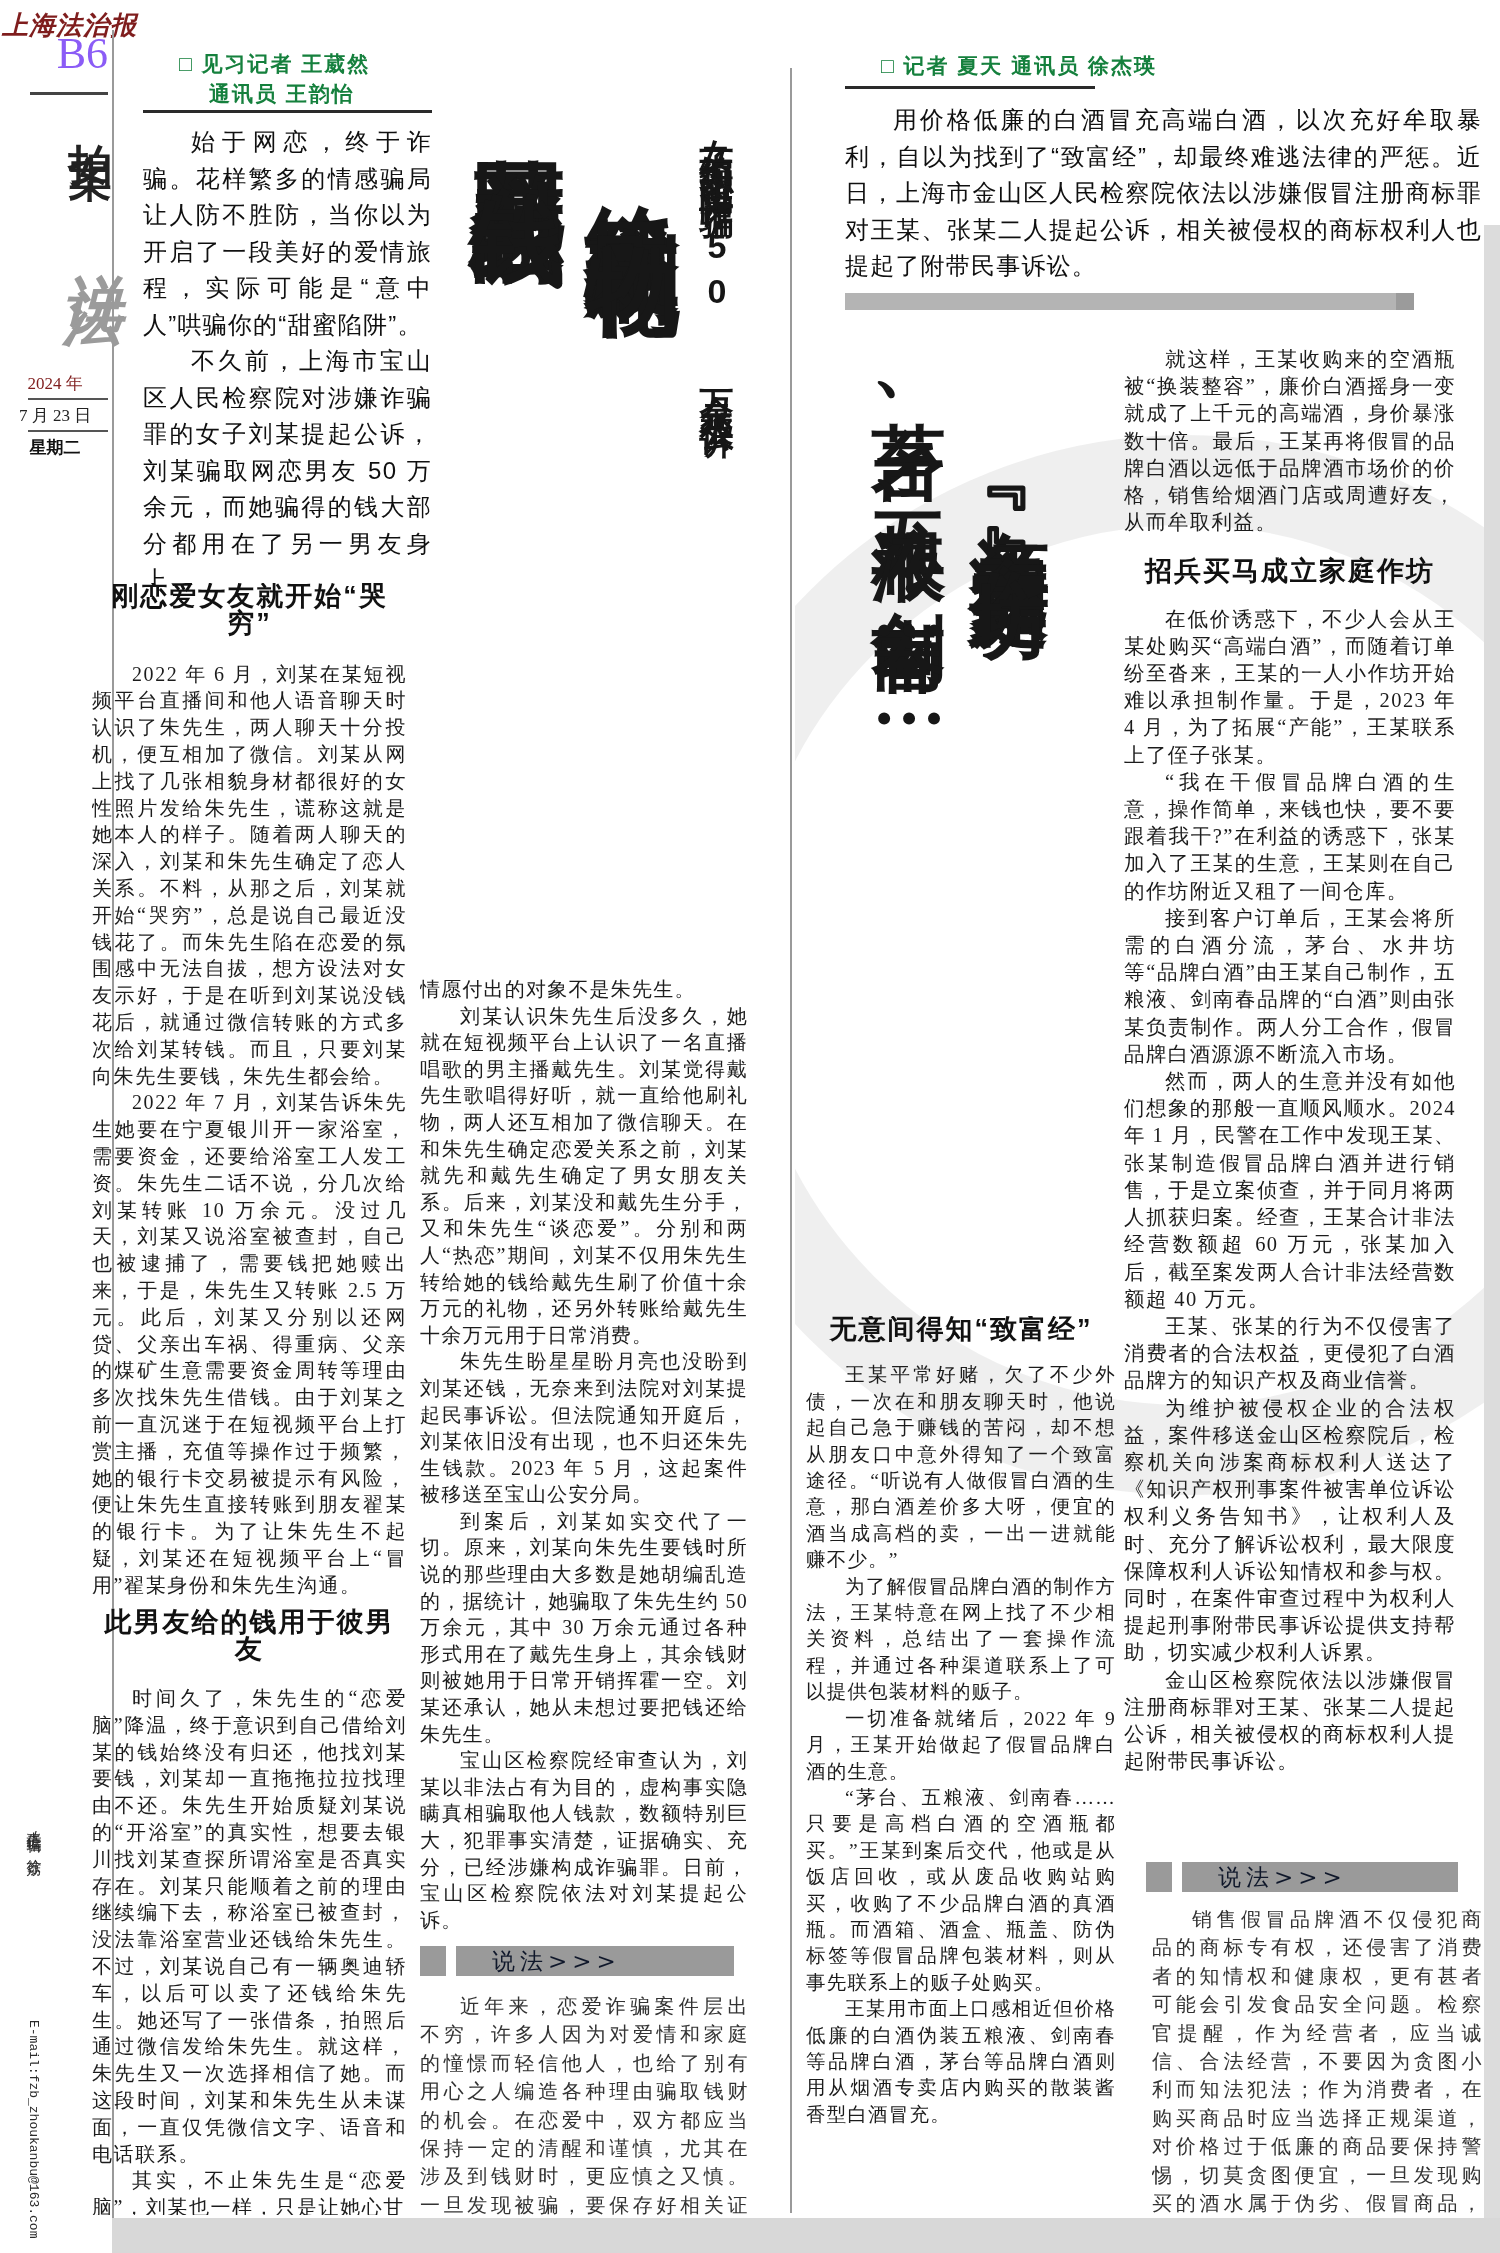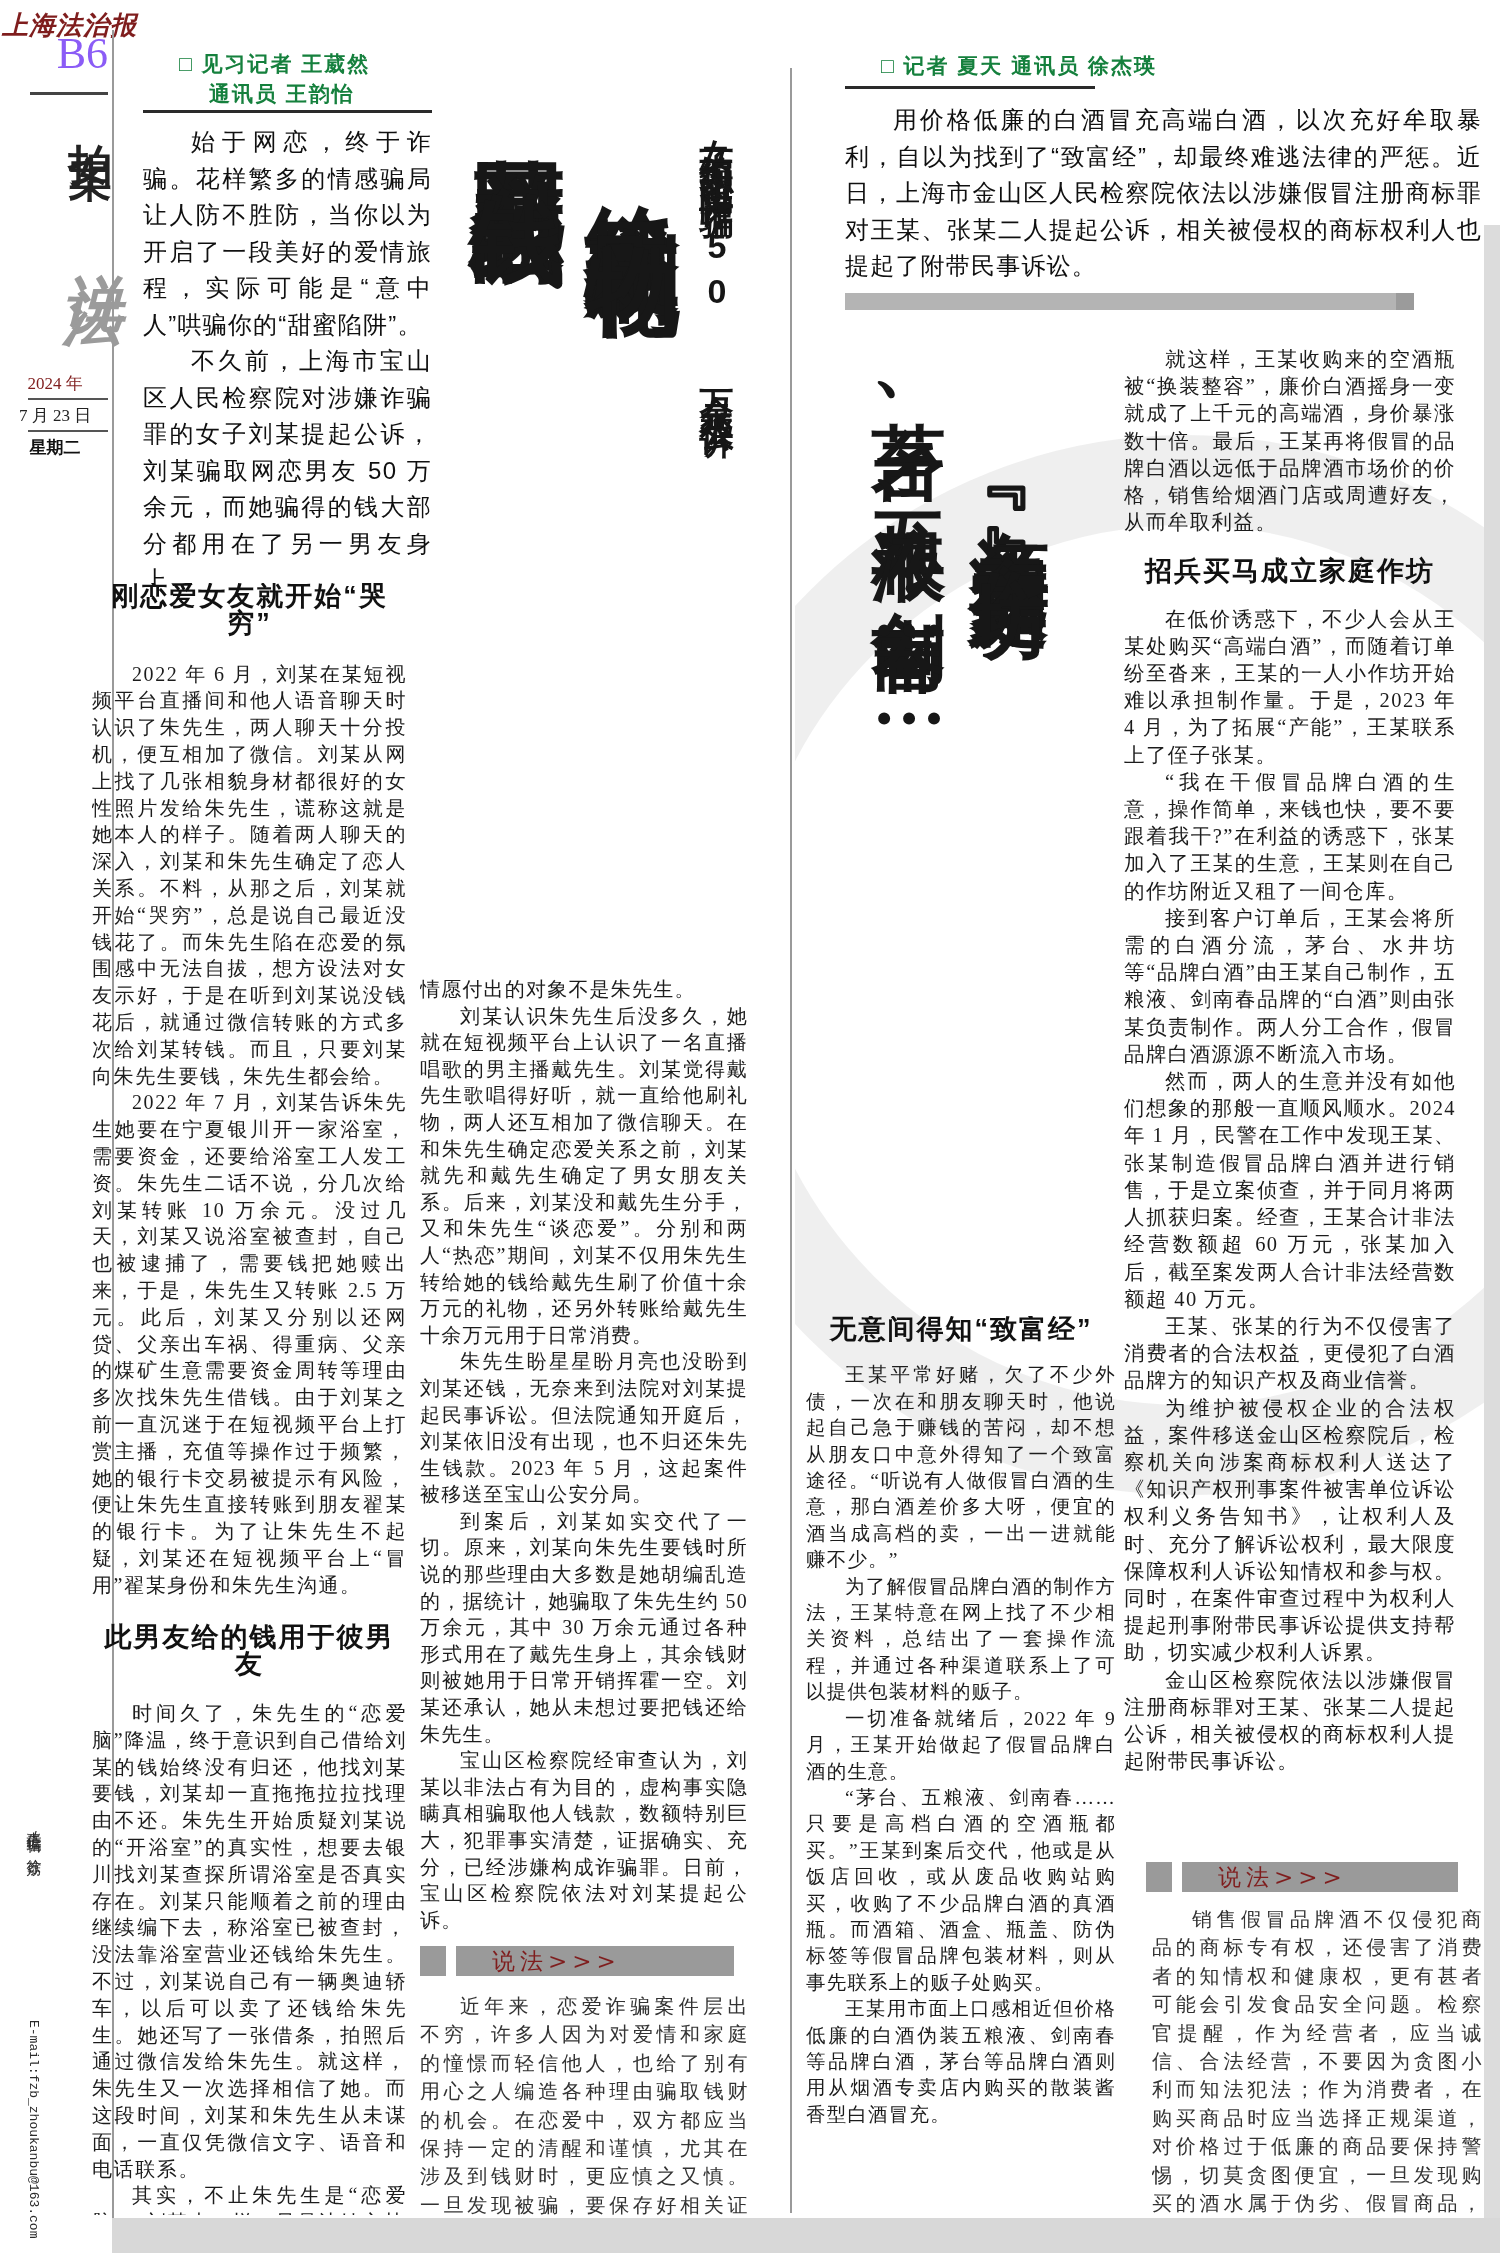--- a/index.html
+++ b/index.html
@@ -10,21 +10,21 @@
   .vlat{writing-mode:vertical-rl;}
   .rule{background:#999;}
   p{margin:0;text-indent:2em;}
   p.noind{text-indent:0;}
   .bodycol{text-align:justify;overflow:hidden;}
   .sans{font-family:"Liberation Sans",sans-serif;}
   .subhead{font-family:"Liberation Sans",sans-serif;font-weight:bold;text-align:center;
            text-indent:0;font-size:27px;letter-spacing:2px;color:#111;}
   .headline{font-weight:bold;color:#171717;font-family:"Liberation Serif",serif;}
   .graybar{background:#9a9a9a;}
-  .shuofa-label{color:#7f1d1d;font-size:23px;letter-spacing:5px;line-height:30px;padding-left:36px;
+  .shuofa-label{color:#0f172a;font-size:23px;letter-spacing:5px;line-height:30px;padding-left:36px;
                 font-family:"DejaVu Serif",serif;}
   .shuofa-text{font-family:"DejaVu Serif",serif;color:#333;text-align:justify;overflow:hidden;
                font-size:20px;line-height:28.4px;letter-spacing:2.6px;}
   .intro{font-family:"Liberation Sans",sans-serif;color:#101010;text-align:justify;
          font-size:24px;line-height:36.5px;letter-spacing:1.2px;overflow:hidden;}
   .byline{font-family:"Liberation Sans",sans-serif;font-weight:bold;font-size:21px;
           letter-spacing:2px;color:#15803d;margin-left:36px;}
 </style>
 </head>
 <body>
@@ -61,21 +61,21 @@
   </div>
 
   <div class="abs v headline" style="left:462px;top:82px;font-size:95px;letter-spacing:7px;line-height:112px;">花网恋对象的钱</div>
   <div class="abs v headline" style="left:577px;top:128px;font-size:95px;letter-spacing:6px;line-height:112px;">给主播男友刷礼物</div>
   <div class="abs v sans" style="left:694px;top:112px;font-size:34px;font-weight:bold;color:#161616;letter-spacing:7px;">女子编织甜蜜陷阱诈骗 50 万余元被公诉</div>
 
   <div class="abs bodycol" style="left:92px;top:583px;width:315px;height:1632px;font-size:20px;line-height:26.8px;letter-spacing:1.6px;">
     <div class="subhead" style="margin-bottom:24px;">刚恋爱女友就开始“哭穷”</div>
     <p>2022 年 6 月，刘某在某短视频平台直播间和他人语音聊天时认识了朱先生，两人聊天十分投机，便互相加了微信。刘某从网上找了几张相貌身材都很好的女性照片发给朱先生，谎称这就是她本人的样子。随着两人聊天的深入，刘某和朱先生确定了恋人关系。不料，从那之后，刘某就开始“哭穷”，总是说自己最近没钱花了。而朱先生陷在恋爱的氛围感中无法自拔，想方设法对女友示好，于是在听到刘某说没钱花后，就通过微信转账的方式多次给刘某转钱。而且，只要刘某向朱先生要钱，朱先生都会给。</p>
     <p>2022 年 7 月，刘某告诉朱先生她要在宁夏银川开一家浴室，需要资金，还要给浴室工人发工资。朱先生二话不说，分几次给刘某转账 10 万余元。没过几天，刘某又说浴室被查封，自己也被逮捕了，需要钱把她赎出来，于是，朱先生又转账 2.5 万元。此后，刘某又分别以还网贷、父亲出车祸、得重病、父亲的煤矿生意需要资金周转等理由多次找朱先生借钱。由于刘某之前一直沉迷于在短视频平台上打赏主播，充值等操作过于频繁，她的银行卡交易被提示有风险，便让朱先生直接转账到朋友翟某的银行卡。为了让朱先生不起疑，刘某还在短视频平台上“冒用”翟某身份和朱先生沟通。</p>
-    <div class="subhead" style="margin:26px 0 22px 0;">此男友给的钱用于彼男友</div>
+    <div class="subhead" style="margin:11px 0 22px 0;">此男友给的钱用于彼男友</div>
     <p>时间久了，朱先生的“恋爱脑”降温，终于意识到自己借给刘某的钱始终没有归还，他找刘某要钱，刘某却一直拖拖拉拉找理由不还。朱先生开始质疑刘某说的“开浴室”的真实性，想要去银川找刘某查探所谓浴室是否真实存在。刘某只能顺着之前的理由继续编下去，称浴室已被查封，没法靠浴室营业还钱给朱先生。不过，刘某说自己有一辆奥迪轿车，以后可以卖了还钱给朱先生。她还写了一张借条，拍照后通过微信发给朱先生。就这样，朱先生又一次选择相信了她。而这段时间，刘某和朱先生从未谋面，一直仅凭微信文字、语音和电话联系。</p>
     <p>其实，不止朱先生是“恋爱脑”，刘某也一样，只是让她心甘</p>
   </div>
 
   <div class="abs bodycol" style="left:420px;top:976px;width:328px;height:962px;font-size:20px;line-height:26.6px;letter-spacing:1.2px;">
     <p class="noind">情愿付出的对象不是朱先生。</p>
     <p>刘某认识朱先生后没多久，她就在短视频平台上认识了一名直播唱歌的男主播戴先生。刘某觉得戴先生歌唱得好听，就一直给他刷礼物，两人还互相加了微信聊天。在和朱先生确定恋爱关系之前，刘某就先和戴先生确定了男女朋友关系。后来，刘某没和戴先生分手，又和朱先生“谈恋爱”。分别和两人“热恋”期间，刘某不仅用朱先生转给她的钱给戴先生刷了价值十余万元的礼物，还另外转账给戴先生十余万元用于日常消费。</p>
     <p>朱先生盼星星盼月亮也没盼到刘某还钱，无奈来到法院对刘某提起民事诉讼。但法院通知开庭后，刘某依旧没有出现，也不归还朱先生钱款。2023 年 5 月，这起案件被移送至宝山公安分局。</p>
     <p>到案后，刘某如实交代了一切。原来，刘某向朱先生要钱时所说的那些理由大多数是她胡编乱造的，据统计，她骗取了朱先生约 50 万余元，其中 30 万余元通过各种形式用在了戴先生身上，其余钱财则被她用于日常开销挥霍一空。刘某还承认，她从未想过要把钱还给朱先生。</p>
     <p>宝山区检察院经审查认为，刘某以非法占有为目的，虚构事实隐瞒真相骗取他人钱款，数额特别巨大，犯罪事实清楚，证据确实、充分，已经涉嫌构成诈骗罪。日前，宝山区检察院依法对刘某提起公诉。</p>

